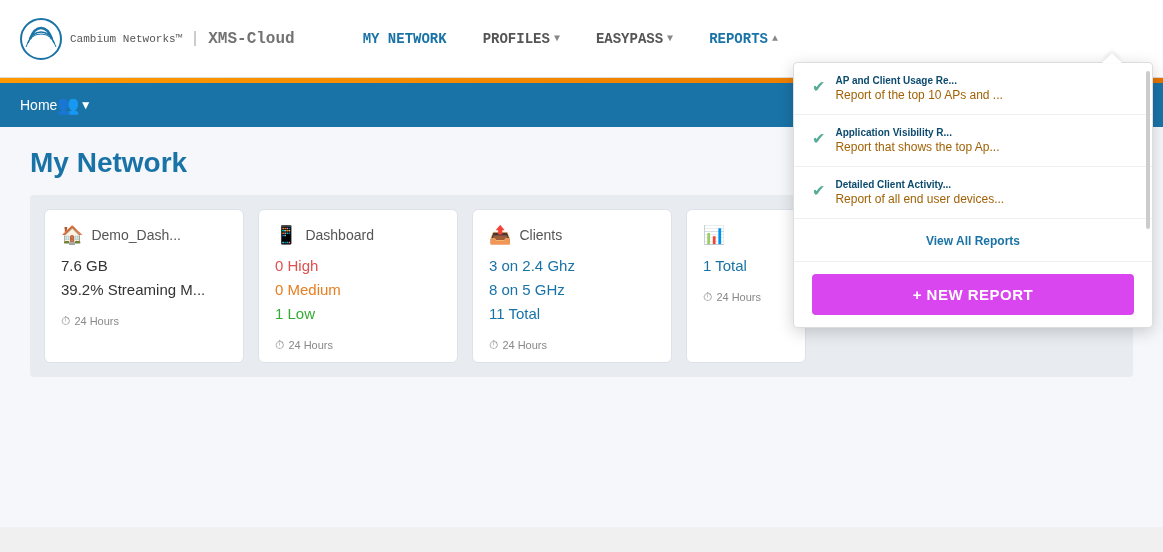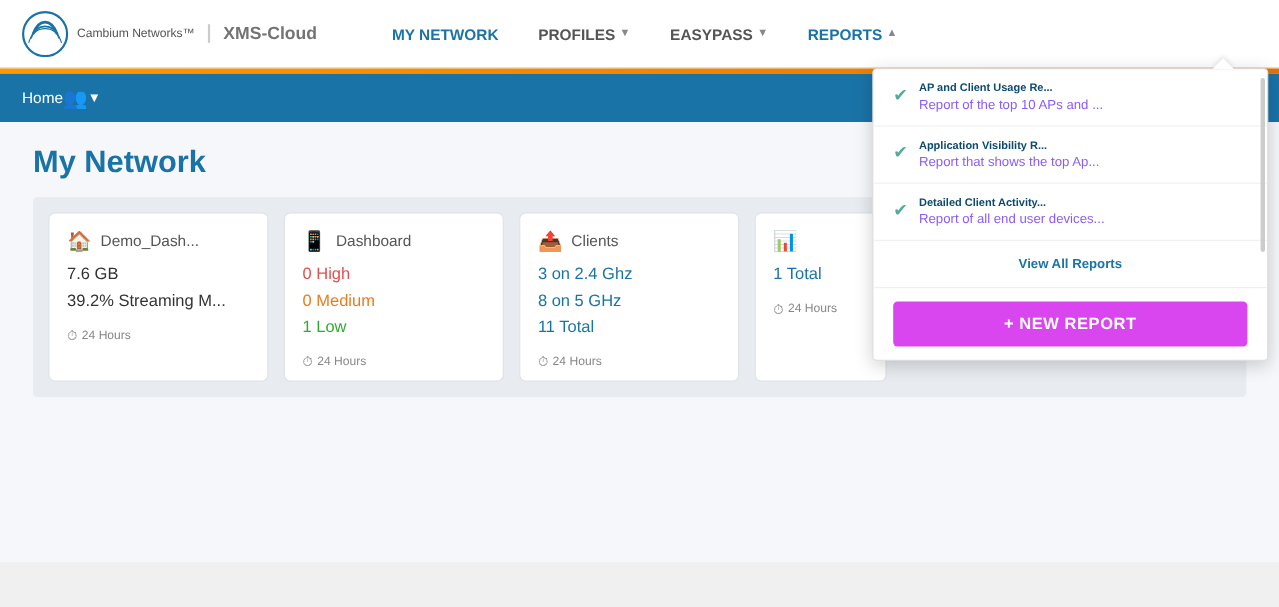--- a/index.html
+++ b/index.html
@@ -2,25 +2,26 @@
 <html><head>
   <meta charset="utf-8">
   <style>
     * { box-sizing: border-box; margin: 0; padding: 0; }
     body { font-family: 'Segoe UI', Arial, sans-serif; background: #f0f0f0; width: 1163px; height: 552px; overflow: hidden; }
 
     
     .top-nav {
       display: flex;
       background: #fff;
-      height: 62px;
+      height: 78px;
       padding: 0 20px;
       border-bottom: 1px solid #ddd;
       position: relative;
       z-index: 10;
+      font-family: Liberation Mono, monospace;
     }
     .logo-area {
       display: flex;
       align-items: center;
       margin-right: 20px;
     }
     .logo-icon {
       width: 42px;
       height: 42px;
       margin-right: 8px;
@@ -184,21 +185,21 @@
     .dropdown-item {
       padding: 12px 18px;
       border-bottom: 1px solid #f0f0f0;
       cursor: pointer;
       display: flex;
       align-items: flex-start;
       gap: 10px;
     }
     .check-icon { color: #5a9; font-size: 16px; margin-top: 2px; flex-shrink: 0; }
     .report-name { font-size: 10px; font-weight: 700; color: #0c4a6e; }
-    .report-desc { font-size: 12px; color: #8b5cf6; margin-top: 2px; }
+    .report-desc { font-size: 12px; color: #a16207; margin-top: 2px; }
     .view-all-reports {
       text-align: center;
       padding: 12px;
       border-bottom: 1px solid #eee;
     }
     .view-all-link {
       color: #1a73a7;
       font-size: 12px;
       font-weight: 700;
       cursor: pointer;

